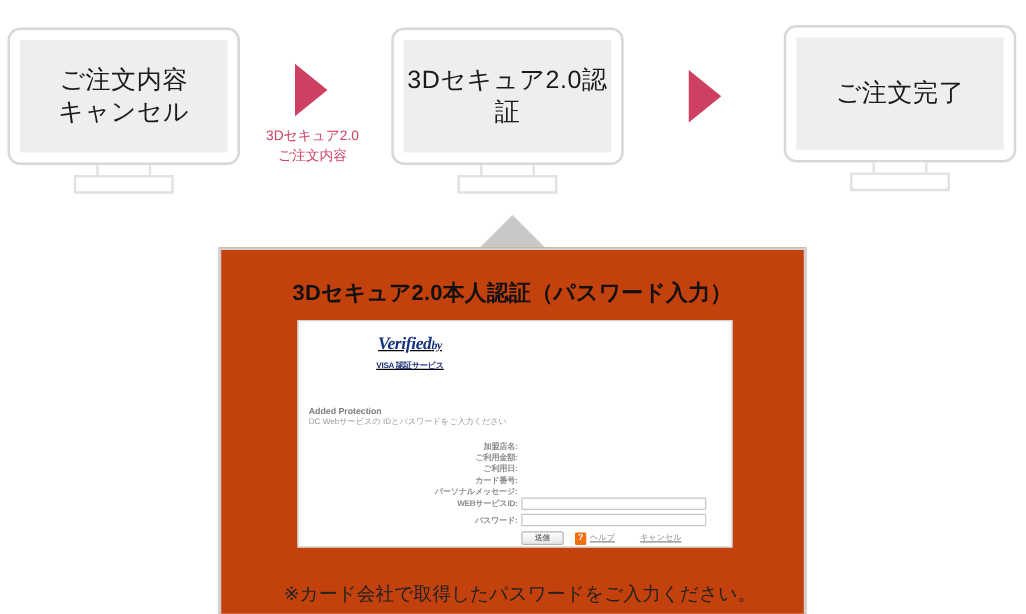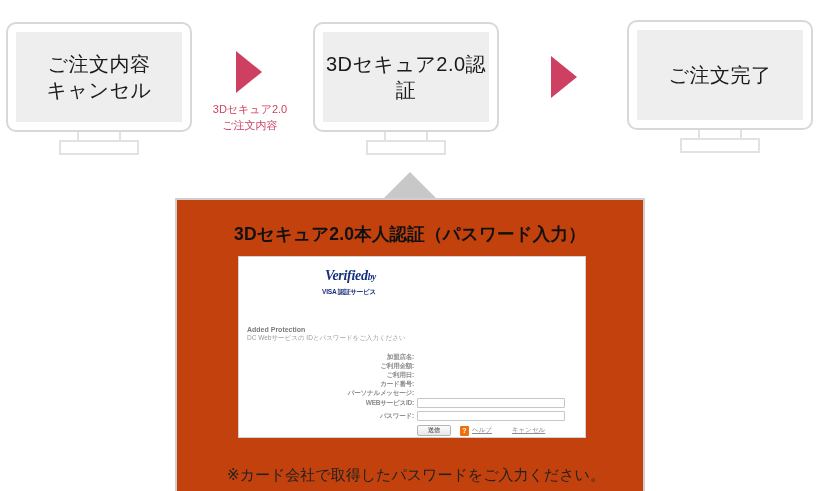--- a/index.html
+++ b/index.html
@@ -94,21 +94,21 @@
     color:#222;
   }
 
   
   .cardform {
     position:absolute;
     background:#ffffff;
     border:1px solid #d2d2d2;
     overflow:hidden;
   }
-  .vbv { position:absolute; text-align:right; }
+  .vbv { position:absolute; text-align:center;text-decoration:underline; }
   .vbv .verified {
     font-family:"Liberation Serif", "DejaVu Serif", serif;
     font-style:italic; font-weight:700;
     color:#16317d; font-size:14px; line-height:1;
     letter-spacing:-0.3px;
   }
   .vbv .verified .by { font-size:9.5px; }
   .vbv .visa {
     font-family:"Liberation Sans","DejaVu Sans",sans-serif;
     font-style:italic; font-weight:700;

